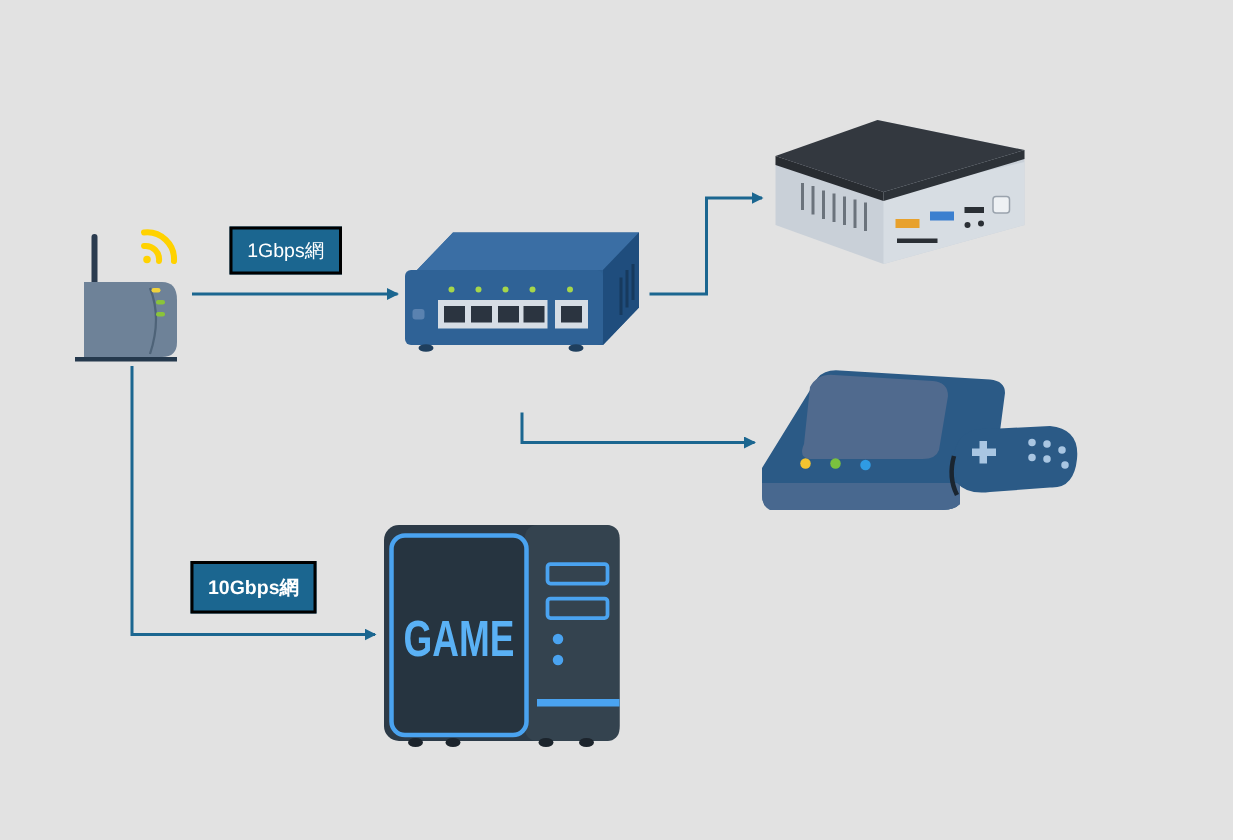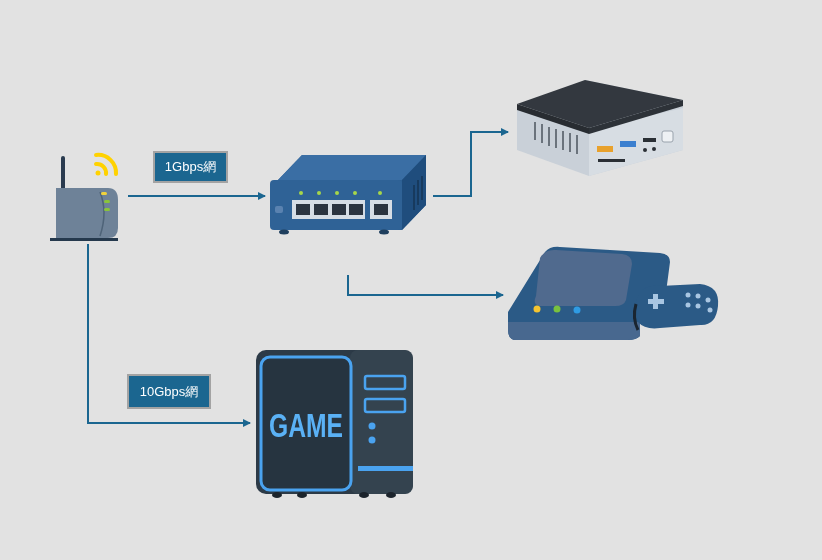--- a/index.html
+++ b/index.html
@@ -1,18 +1,18 @@
 <!DOCTYPE html>
 <html><head>
 <meta charset="utf-8">
 <style>
   html,body{margin:0;padding:0;}
   body{width:822px;height:560px;background:#e2e2e2;position:relative;overflow:hidden;font-family:"Liberation Sans",sans-serif;}
   #stage{position:absolute;left:0;top:0;width:822px;height:560px;}
-  .label{position:absolute;background:#1b6690;border:2px solid #a3a3a3;color:#fff;font-size:13px;display:flex;align-items:center;justify-content:center;box-sizing:border-box;}
+  .label{position:absolute;background:#1b6690;border:2px solid #000000;color:#fff;font-size:13px;display:flex;align-items:center;justify-content:center;box-sizing:border-box;}
 </style>
 </head>
 <body>
 
 <svg id="stage" width="822" height="560" viewBox="0 0 822 560">
   <defs>
     <marker id="arr" markerWidth="8" markerHeight="8" refX="7" refY="4" orient="auto" markerUnits="userSpaceOnUse">
       <path d="M0,0 L8,4 L0,8 z" fill="#1b6690"></path>
     </marker>
   </defs>
@@ -128,13 +128,13 @@
     <g fill="#1c242c">
       <ellipse cx="277" cy="495" rx="5" ry="3"></ellipse>
         <ellipse cx="302" cy="495" rx="5" ry="3"></ellipse>
       <ellipse cx="364" cy="495" rx="5" ry="3"></ellipse>
         <ellipse cx="391" cy="495" rx="5" ry="3"></ellipse>
     </g>
   </g>
 </svg>
 
 <div class="label" style="left:153px;top:151px;width:75px;height:32px;">1Gbps網</div>
-<div class="label" style="left:127px;top:374px;width:84px;height:35px;">10Gbps網</div>
+<div class="label" style="left:127px;top:374px;width:84px;height:35px;font-weight:bold;">10Gbps網</div>
 
 </body></html>

